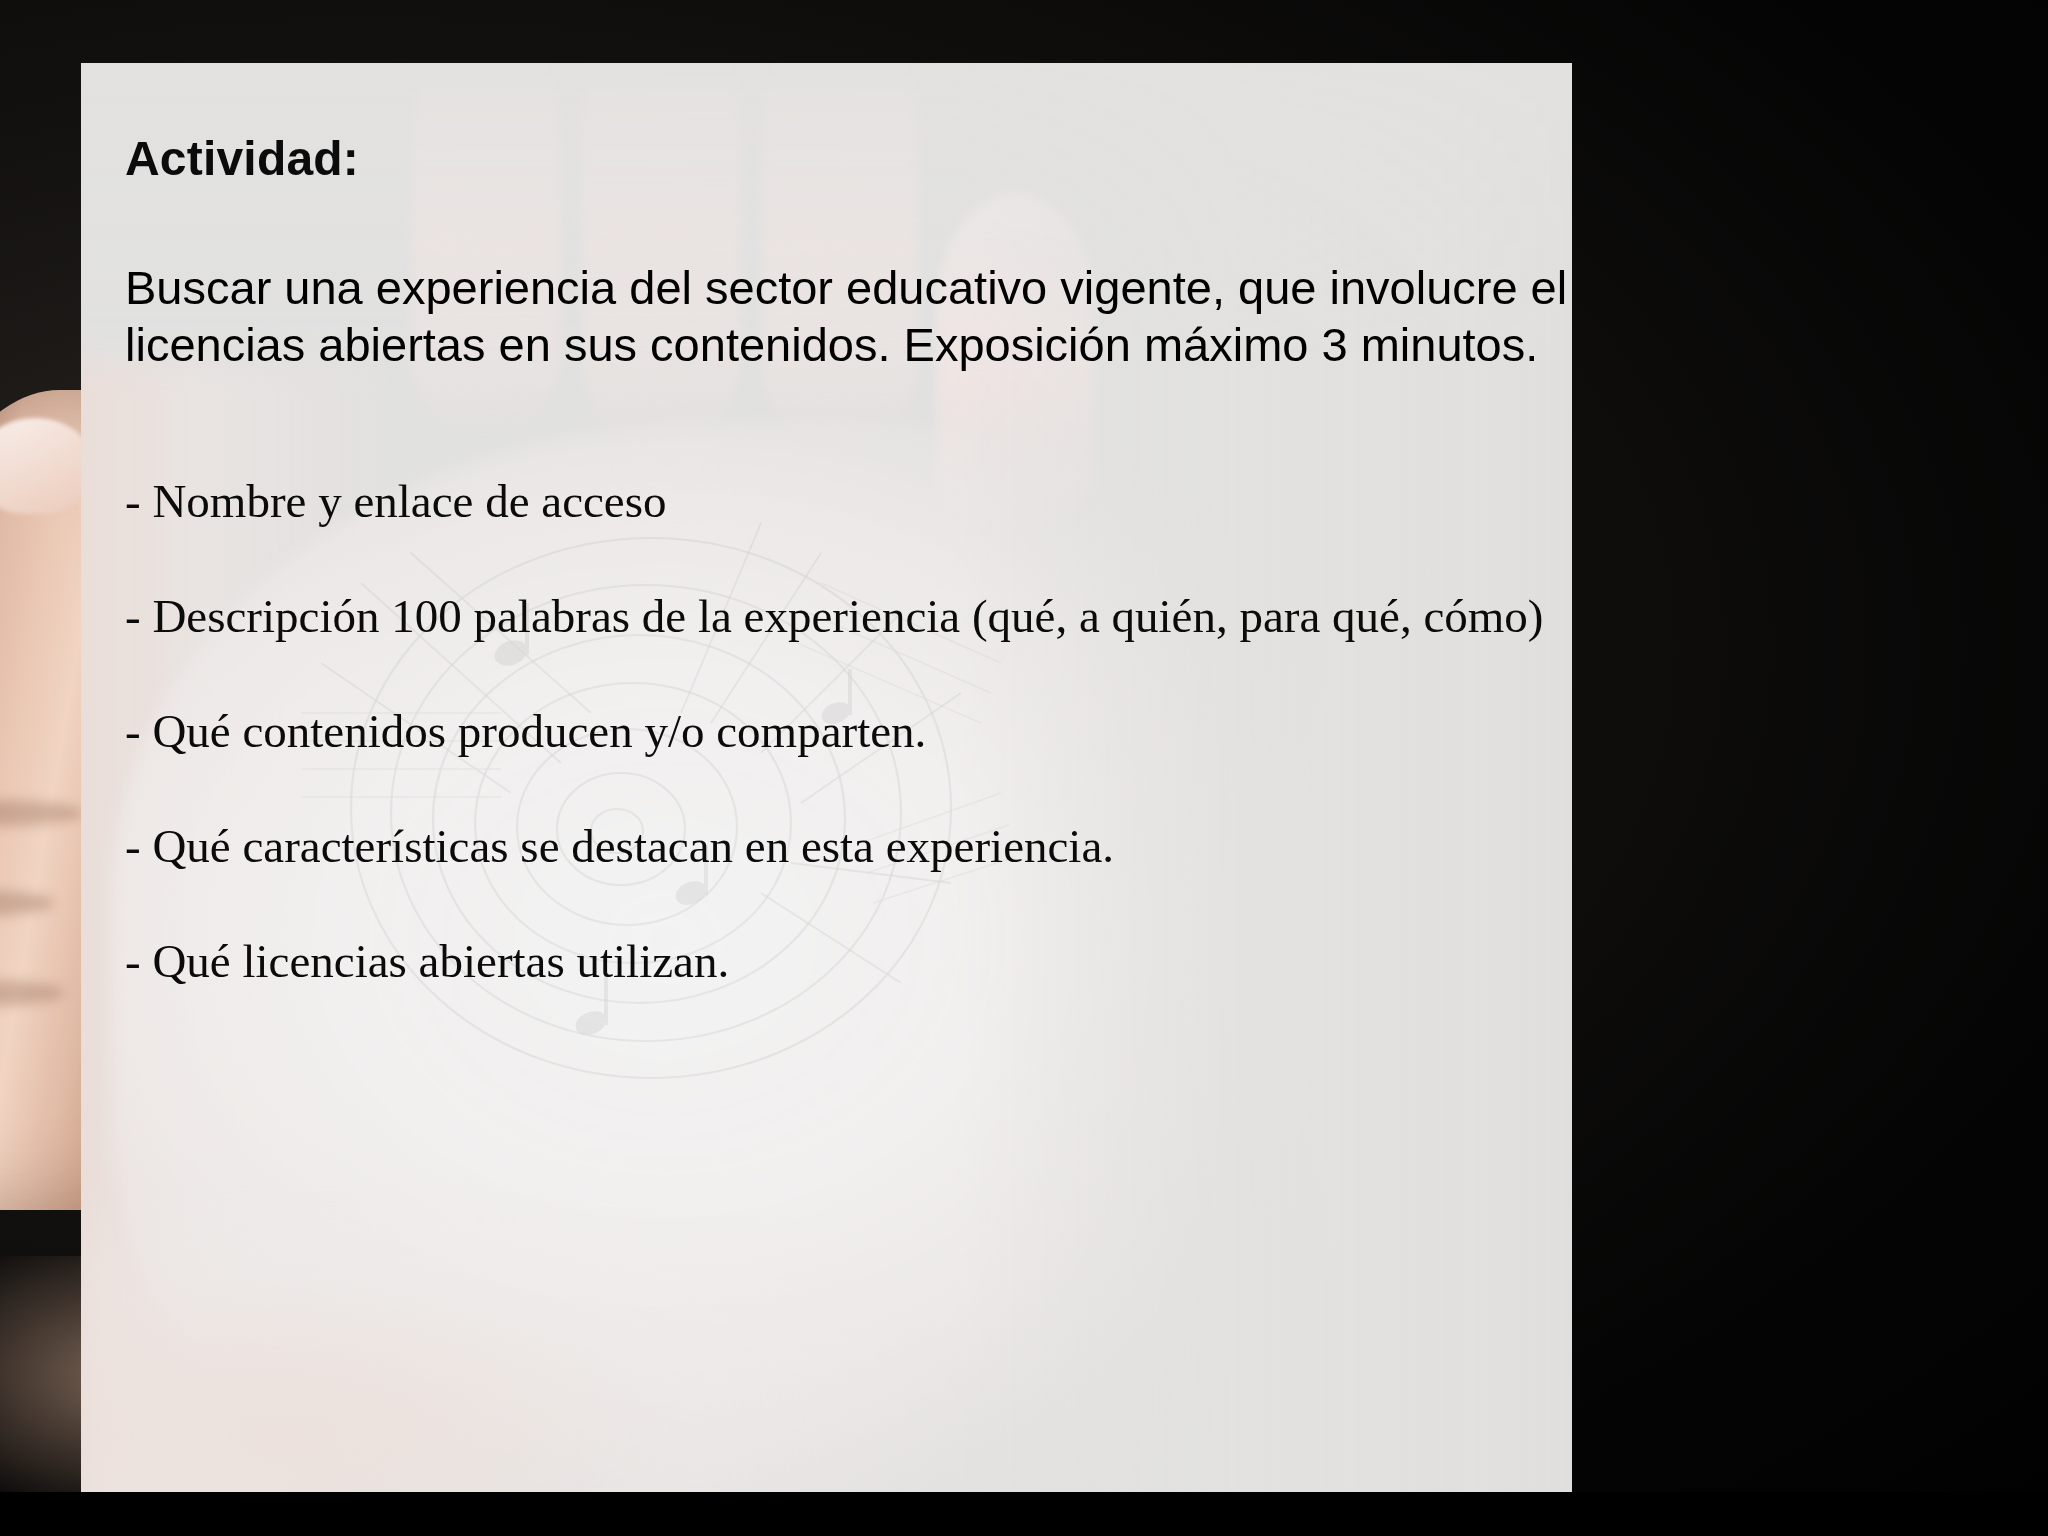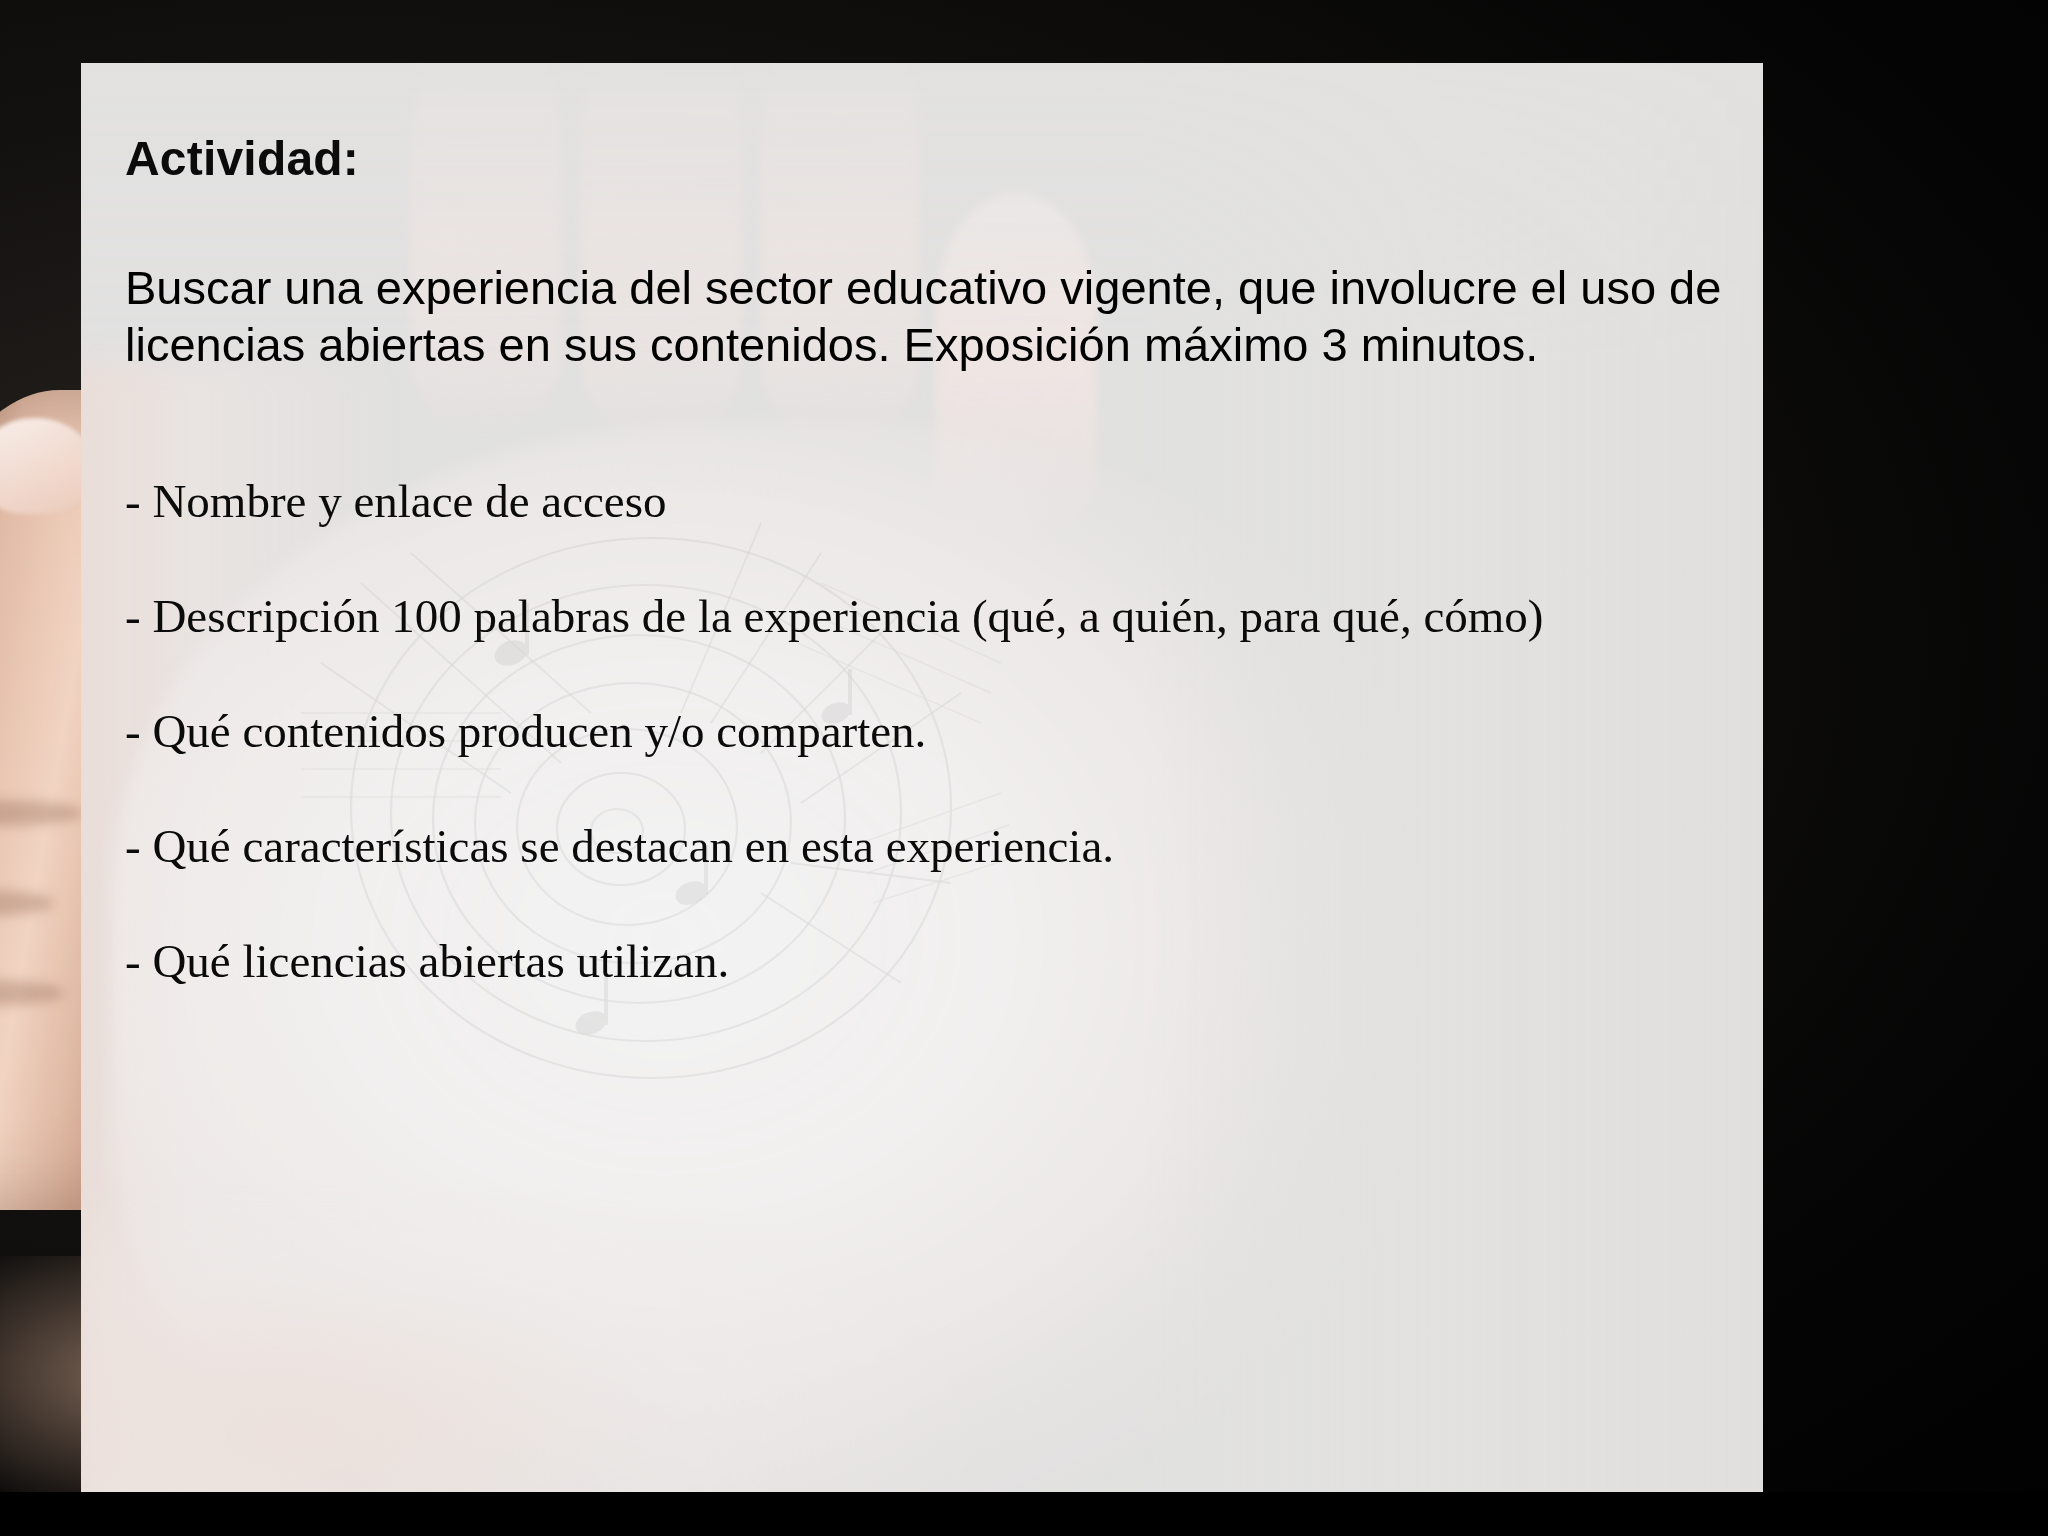--- a/index.html
+++ b/index.html
@@ -90,21 +90,21 @@
     height: 44px;
     background: linear-gradient(#000, #000);
     pointer-events: none;
   }
 
   
   #slide {
     position: absolute;
     left: 81px;
     top: 63px;
-    width: 1682px;
+    width: 1491px;
     height: 1430px;
     overflow: hidden;
     background: #e2e1e0;
   }
 
   
   .bg-photo {
     position: absolute;
     inset: 0;
     overflow: hidden;

